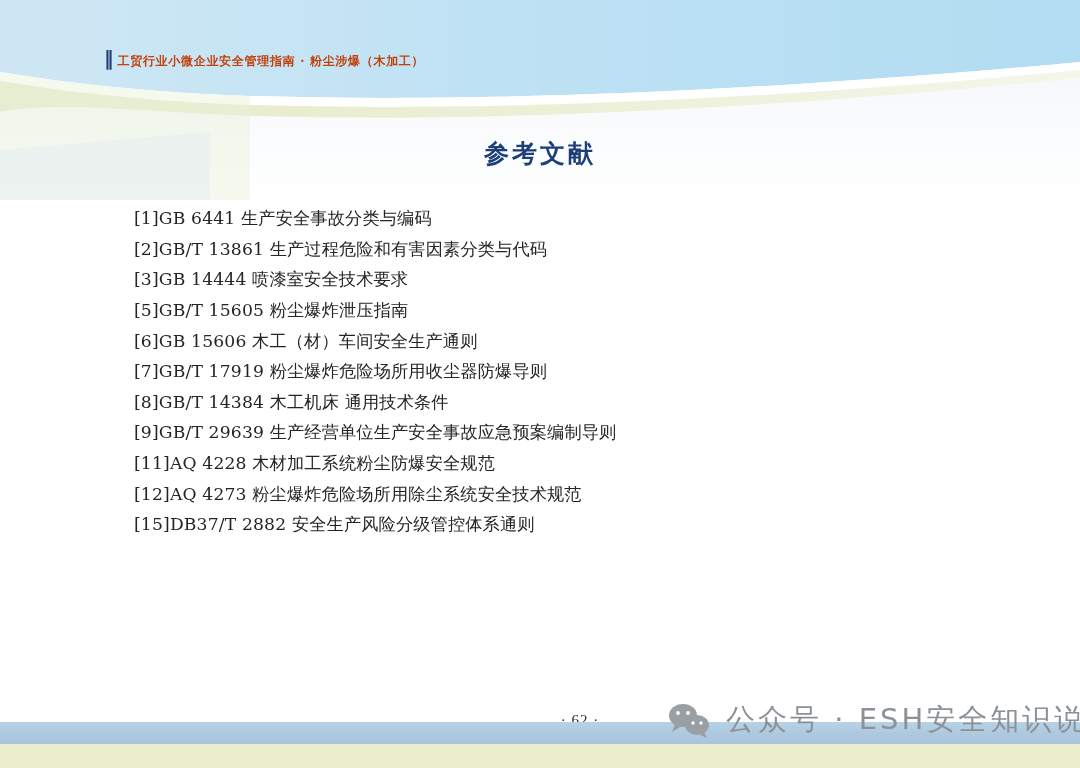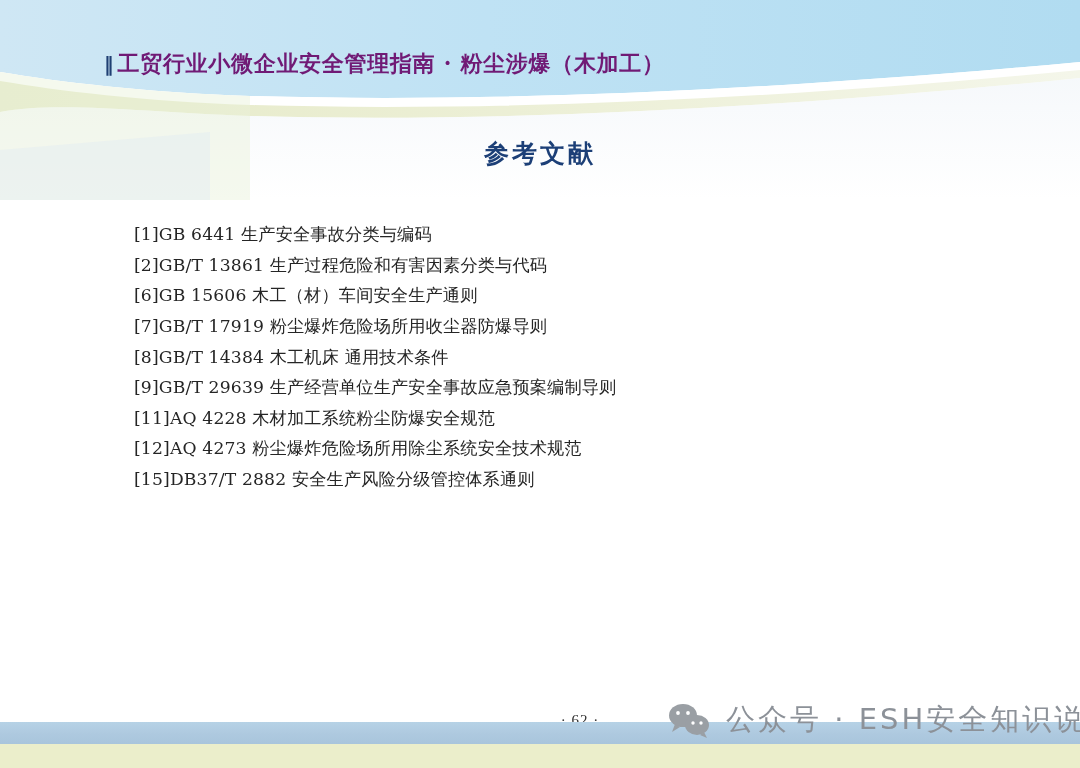--- a/index.html
+++ b/index.html
@@ -73,22 +73,22 @@
   }
   #running-head .bars {
     color: #1f3f72;
     font-size: 19px;
     font-weight: bold;
     letter-spacing: -1px;
     font-family: "DejaVu Sans", sans-serif;
     line-height: 1;
   }
   #running-head .rh-text {
-    color: #701a75;
-    font-size: 22px;
+    color: #c2410c;
+    font-size: 12px;
     font-weight: bold;
     letter-spacing: 0.7px;
     font-family: "DejaVu Serif", "Liberation Serif", serif;
   }
 
   
   #doc-title {
     position: absolute;
     left: 0;
     top: 137px;
@@ -100,21 +100,20 @@
     letter-spacing: 3px;
     font-family: "DejaVu Serif", "Liberation Serif", serif;
   }
 
   
   #ref-list {
     position: absolute;
     left: 134px;
     top: 203px;
     width: 820px;
-    margin-top: 16px;
   }
   .ref-item {
     font-size: 17.2px;
     color: #252525;
     line-height: 30.65px;
     height: 30.65px;
     white-space: nowrap;
     letter-spacing: 0.15px;
     font-family: "DejaVu Serif", "Liberation Serif", serif;
   }
@@ -190,20 +189,22 @@
   <div id="running-head">
     <span class="bars">‖</span>
     <span class="rh-text">工贸行业小微企业安全管理指南 · 粉尘涉爆（木加工）</span>
   </div>
 
   <div id="doc-title">参考文献</div>
 
   <div id="ref-list">
     <div class="ref-item">[1]GB 6441 生产安全事故分类与编码</div>
     <div class="ref-item">[2]GB/T 13861 生产过程危险和有害因素分类与代码</div>
+    <div class="ref-item">[3]GB 14444 喷漆室安全技术要求</div>
+    <div class="ref-item">[5]GB/T 15605 粉尘爆炸泄压指南</div>
     <div class="ref-item">[6]GB 15606 木工（材）车间安全生产通则</div>
     <div class="ref-item">[7]GB/T 17919 粉尘爆炸危险场所用收尘器防爆导则</div>
     <div class="ref-item">[8]GB/T 14384 木工机床 通用技术条件</div>
     <div class="ref-item">[9]GB/T 29639 生产经营单位生产安全事故应急预案编制导则</div>
     <div class="ref-item">[11]AQ 4228 木材加工系统粉尘防爆安全规范</div>
     <div class="ref-item">[12]AQ 4273 粉尘爆炸危险场所用除尘系统安全技术规范</div>
     <div class="ref-item">[15]DB37/T 2882 安全生产风险分级管控体系通则</div>
   </div>
 
   <div id="page-number">· 62 ·</div>

